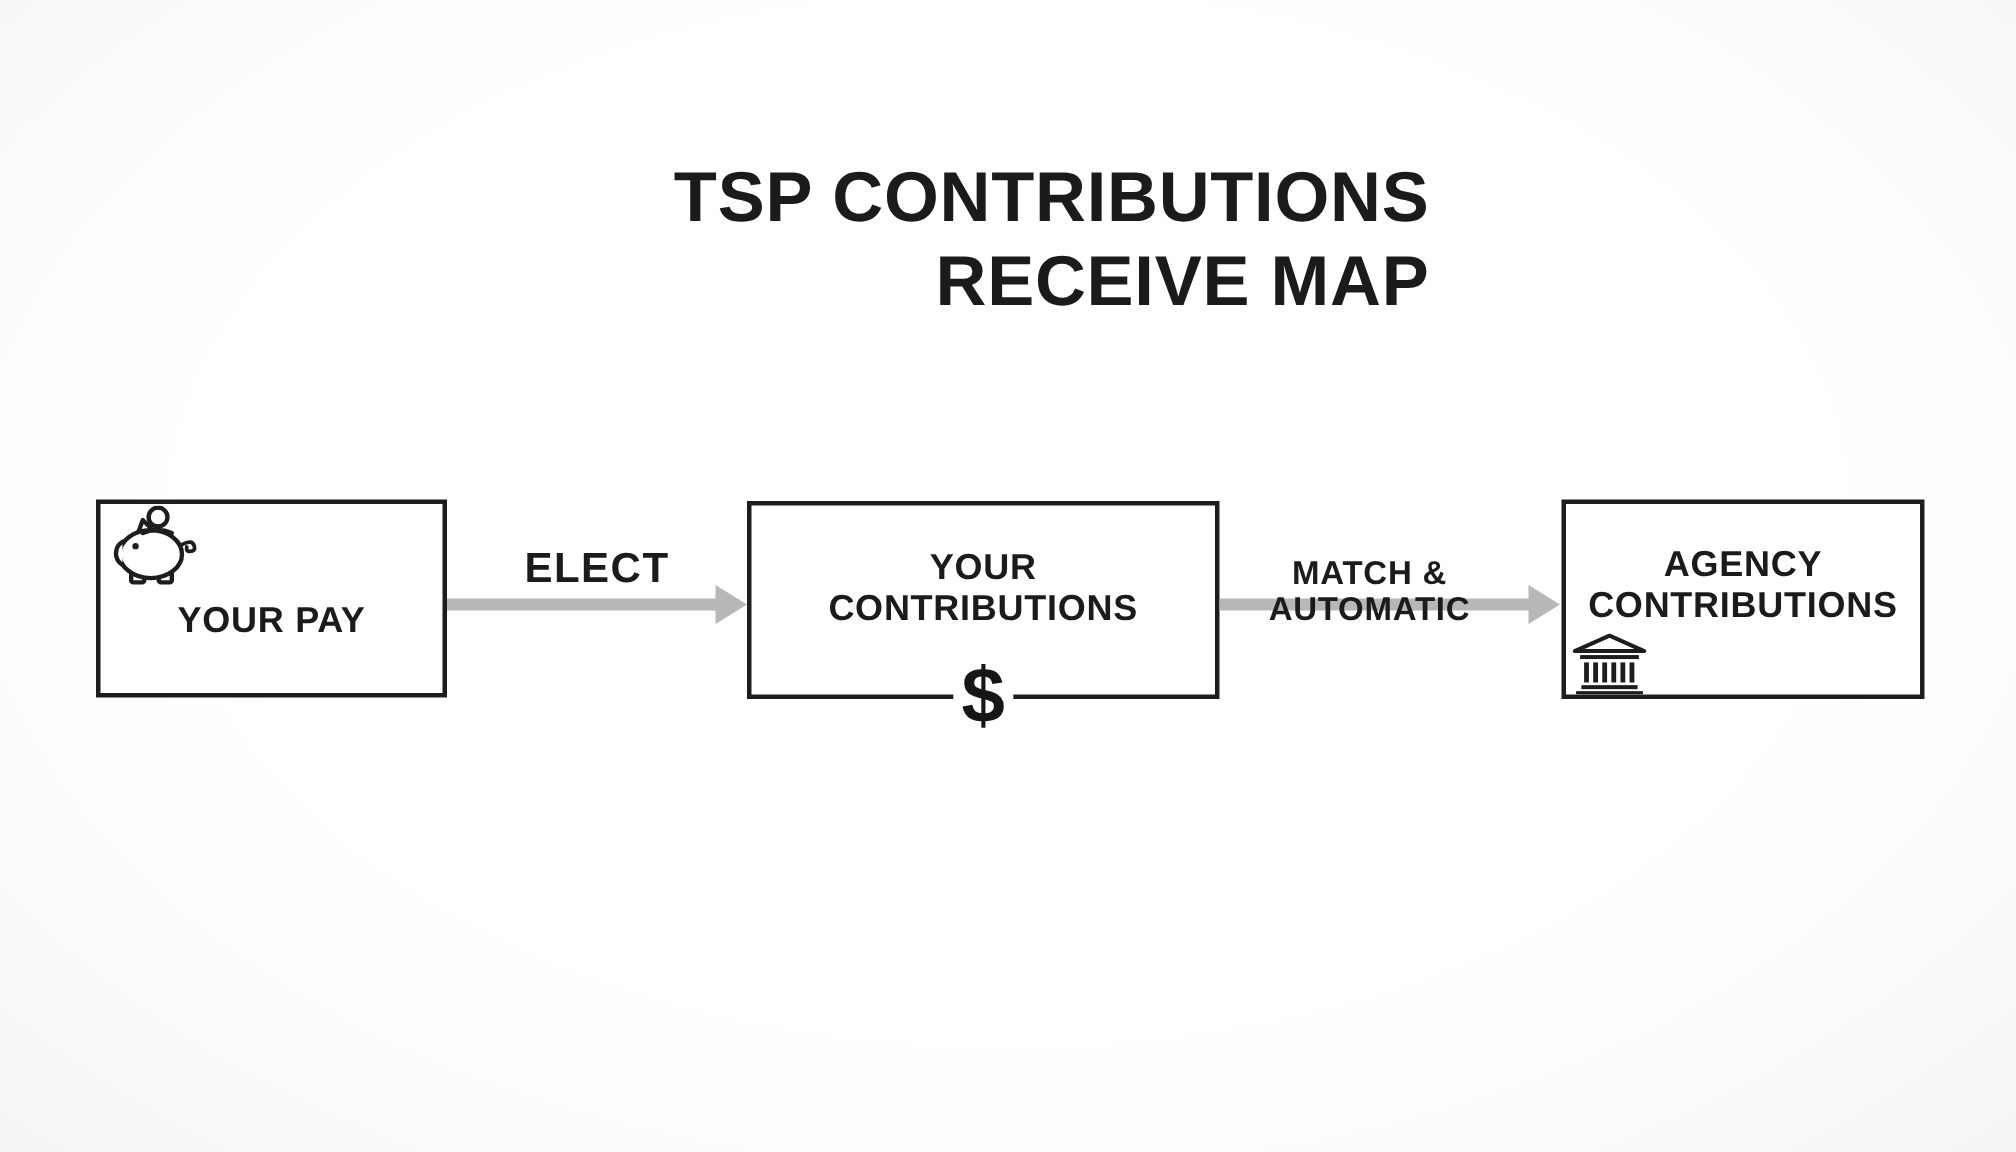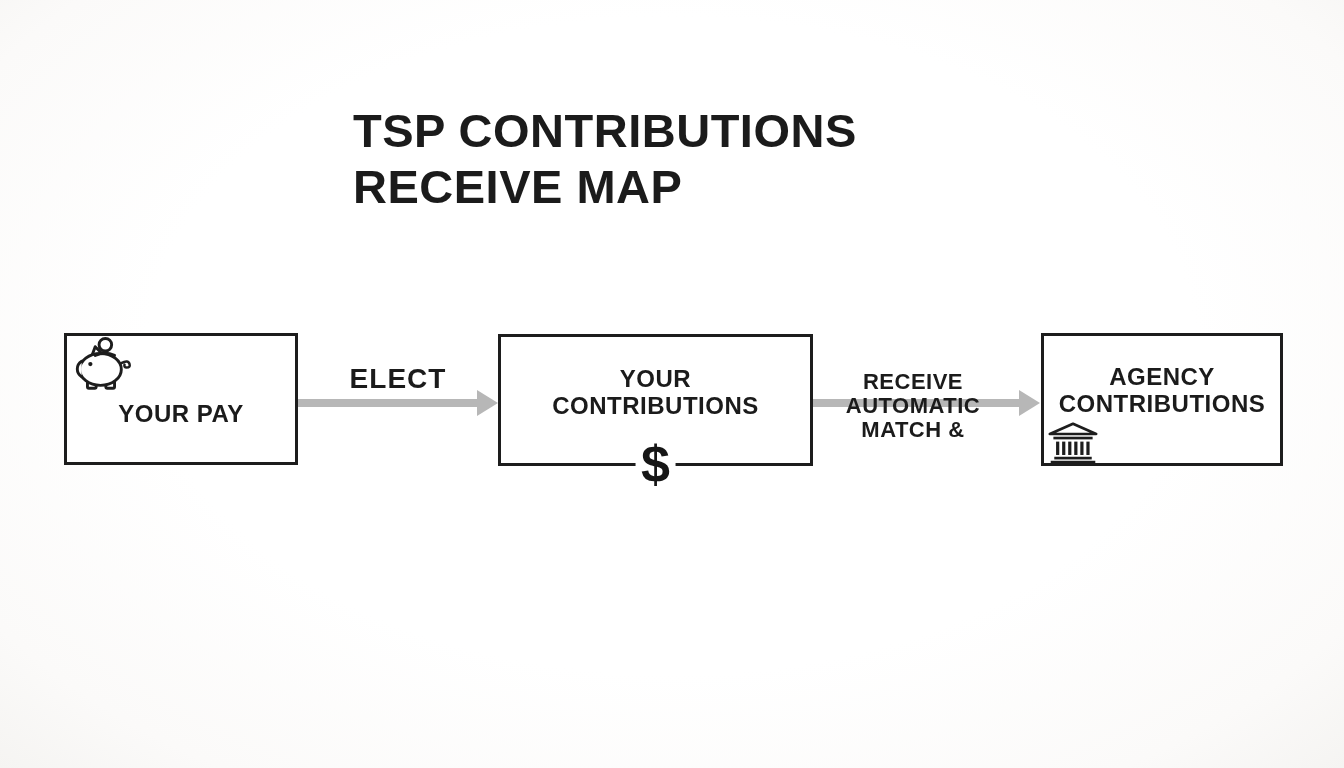--- a/index.html
+++ b/index.html
@@ -16,21 +16,21 @@
     font-family: "Liberation Sans", "DejaVu Sans", sans-serif;
     color: #1c1c1c;
   }
 
   
   .map-title {
     position: absolute;
     left: 353px;
     top: 103px;
     width: 600px;
-    text-align: left;
+    text-align: right;
     font-size: 47px;
     line-height: 56px;
     font-weight: bold;
     letter-spacing: 0.5px;
     color: #1b1b1b;
   }
 
   
   .node {
     position: absolute;
@@ -160,23 +160,22 @@
 
   <div class="node node-your-contributions">
     <div class="node-label">YOUR</div>
     <div class="node-label">CONTRIBUTIONS</div>
     <div class="dollar-symbol">$</div>
   </div>
 
   <div class="arrow-shaft shaft-receive"></div>
   <div class="arrow-head head-receive"></div>
   <div class="edge-label edge-label-receive">
-    <div>RECEIVE</div>
+    <div>MATCH &amp;</div>
     <div>AUTOMATIC</div>
-    <div>MATCH &amp;</div>
   </div>
 
   <div class="node node-agency-contributions">
     <div class="node-label">AGENCY</div>
     <div class="node-label">CONTRIBUTIONS</div>
     <svg class="node-icon bank-icon" width="58" height="44" viewBox="0 0 60 46" fill="none">
 
       <path d="M30 2 L56 13.5 L4 13.5 Z" fill="#ffffff" stroke="#1d1d1d" stroke-width="3" stroke-linejoin="round"></path>
 
       <rect x="8" y="16.5" width="44" height="3" fill="#1d1d1d"></rect>

